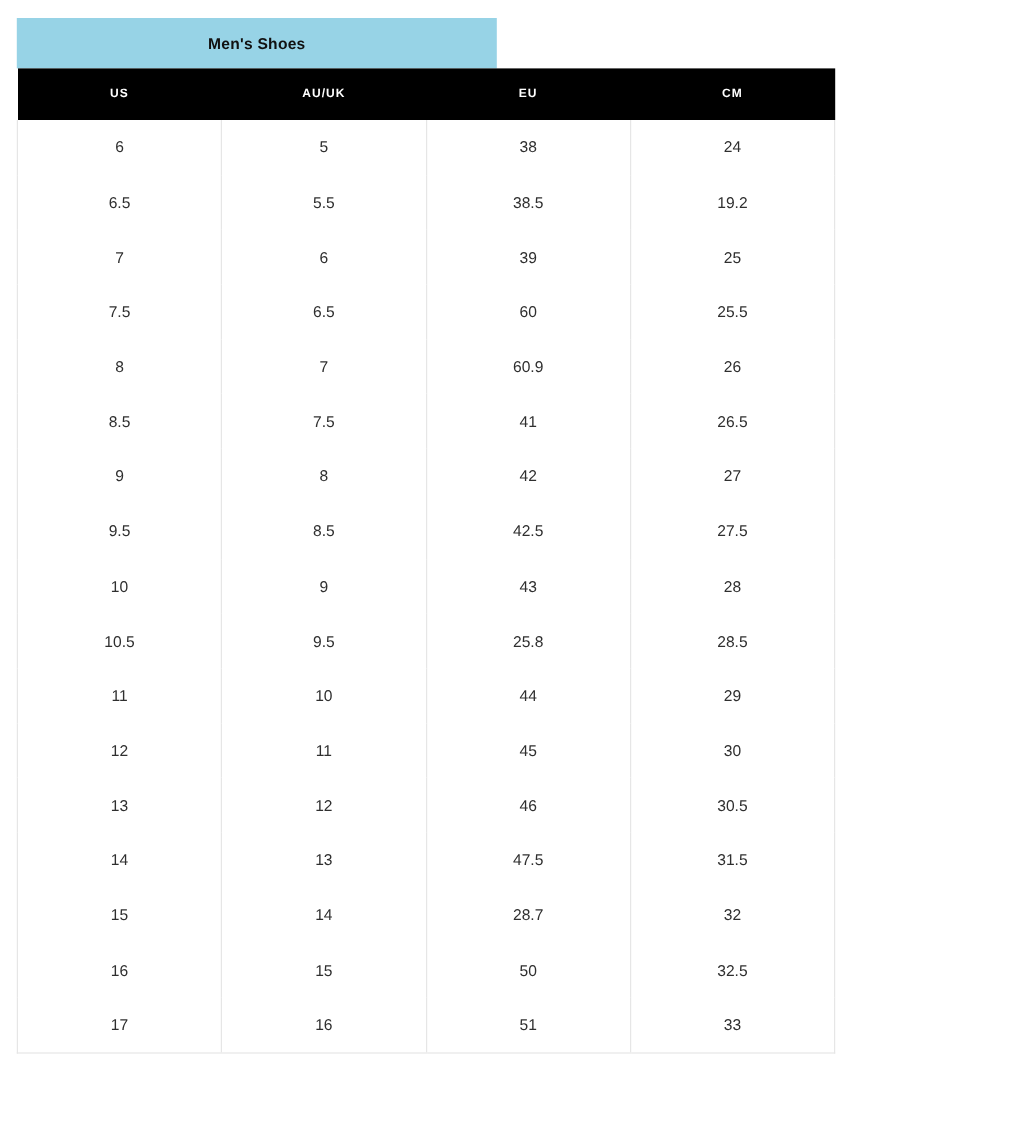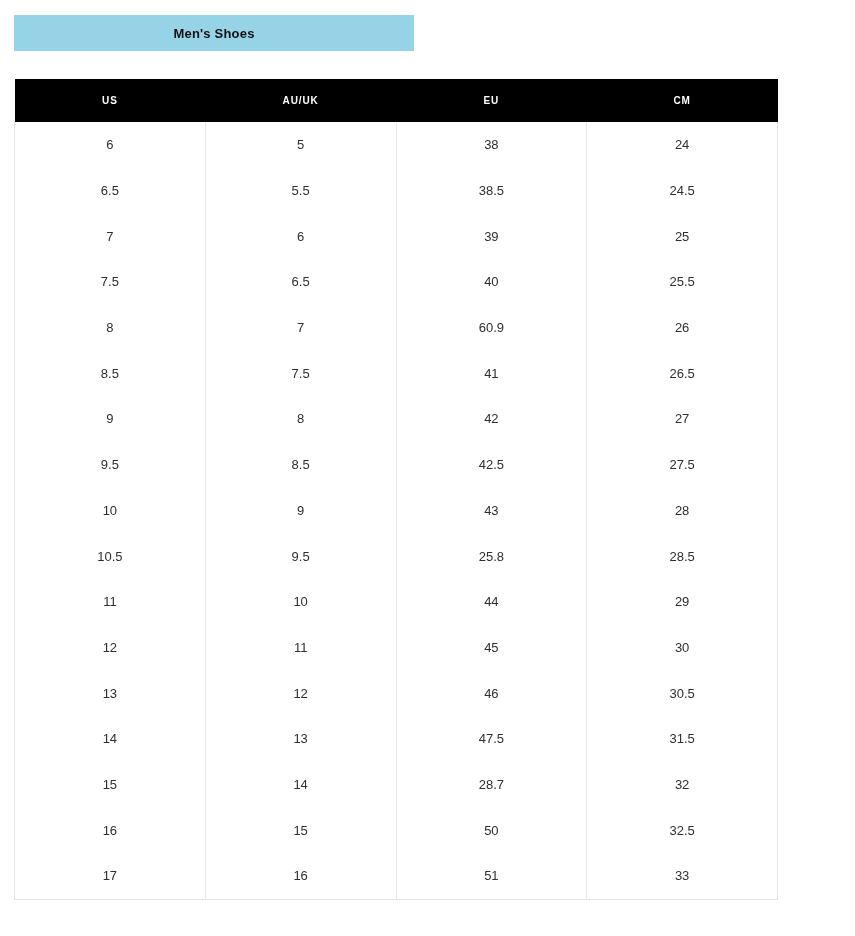--- a/index.html
+++ b/index.html
@@ -26,42 +26,41 @@
   
   .size-chart {
     position: absolute;
     left: 14px;
     top: 15px;
     width: 810px;
   }
 
   
   .chart-caption {
-    height: 36px;
+    height: 42px;
     background: #97d3e6;
     display: flex;
     align-items: center;
     justify-content: center;
     width: 400px;
     box-sizing: border-box;
   }
   .chart-caption-text {
     font-size: 13px;
     font-weight: bold;
     color: #111111;
     letter-spacing: 0.2px;
     line-height: 1;
   }
 
   
   table.size-table {
     border-collapse: collapse;
-    width: 764px;
+    width: 682px;
     table-layout: fixed;
-    margin-top: 28px;
   }
 
   table.size-table thead th {
     background: #000000;
     color: #ffffff;
     font-size: 10px;
     font-weight: bold;
     letter-spacing: 0.9px;
     height: 43px;
     padding: 0;
@@ -123,32 +122,32 @@
           <tr>
             <td class="col-first">6</td>
             <td class="col-mid">5</td>
             <td class="col-mid">38</td>
             <td class="col-last">24</td>
           </tr>
           <tr>
             <td class="col-first">6.5</td>
             <td class="col-mid">5.5</td>
             <td class="col-mid">38.5</td>
-            <td class="col-last">24.5</td>
+            <td class="col-last">19.2</td>
           </tr>
           <tr>
             <td class="col-first">7</td>
             <td class="col-mid">6</td>
             <td class="col-mid">39</td>
             <td class="col-last">25</td>
           </tr>
           <tr>
             <td class="col-first">7.5</td>
             <td class="col-mid">6.5</td>
-            <td class="col-mid">40</td>
+            <td class="col-mid">60</td>
             <td class="col-last">25.5</td>
           </tr>
           <tr>
             <td class="col-first">8</td>
             <td class="col-mid">7</td>
             <td class="col-mid">60.9</td>
             <td class="col-last">26</td>
           </tr>
           <tr>
             <td class="col-first">8.5</td>

